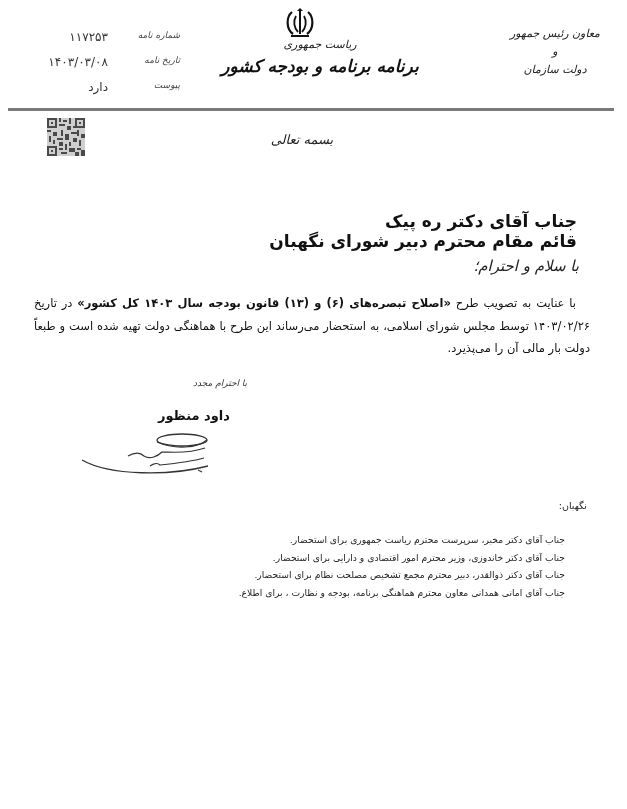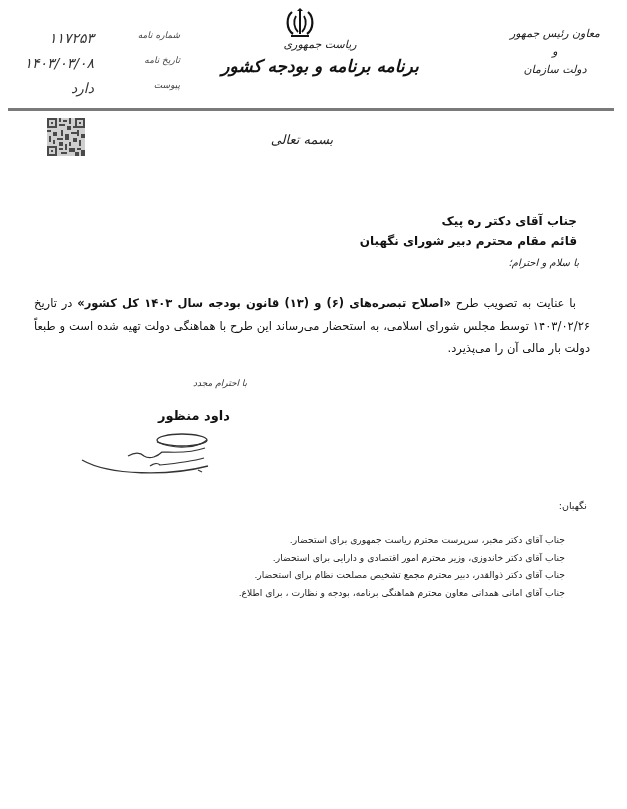--- a/index.html
+++ b/index.html
@@ -4,36 +4,36 @@
   <style>
     html, body { margin: 0; padding: 0; background: #ffffff; }
     body {
       width: 627px; height: 809px; position: relative; overflow: hidden;
       font-family: "DejaVu Sans", sans-serif; color: #111;
     }
 
     
     .meta-row { position: absolute; left: 30px; width: 150px; height: 18px; font-size: 10px; color: #333; }
     .meta-label { position: absolute; right: 0; font-family: "DejaVu Serif", serif; font-style: italic; font-size: 9px; color: #444; }
-    .meta-value { position: absolute; right: 86px; font-family: "DejaVu Sans", sans-serif; font-size: 14px; color: #333; direction: rtl; font-style: italic; }
+    .meta-value { position: absolute; right: 72px; font-family: "DejaVu Sans", sans-serif; font-size: 12px; color: #333; direction: rtl; }
 
     .emblem { position: absolute; left: 283px; top: 8px; width: 34px; height: 30px; }
     .presidency { position: absolute; left: 230px; top: 38px; width: 180px; text-align: center; font-family: "DejaVu Serif", serif; font-style: italic; font-size: 11px; color: #222; direction: rtl; }
     .org-name { position: absolute; left: 215px; top: 56px; width: 210px; text-align: center; font-family: "DejaVu Serif", serif; font-style: italic; font-weight: bold; font-size: 17px; color: #111; direction: rtl; }
 
     .sender { position: absolute; right: 22px; top: 22px; width: 100px; text-align: center; font-family: "DejaVu Serif", serif; font-style: italic; font-size: 11px; color: #222; direction: rtl; line-height: 24px; }
 
     .rule { position: absolute; left: 8px; top: 108px; width: 606px; height: 3px; background: #7a7a7a; }
 
     .qr { position: absolute; left: 47px; top: 118px; width: 38px; height: 38px; }
     .basmala { position: absolute; left: 262px; top: 132px; width: 80px; text-align: center; font-family: "DejaVu Serif", serif; font-style: italic; font-size: 13px; color: #222; direction: rtl; }
 
     
-    .addressee { position: absolute; right: 50px; top: 211px; width: 340px; direction: rtl; text-align: right; font-weight: bold; font-size: 12px; line-height: 20px; color: #111; }
-    .salutation { position: absolute; right: 48px; top: 257px; width: 120px; direction: rtl; text-align: right; font-family: "DejaVu Serif", serif; font-style: italic; font-size: 10px; color: #222; }
+    .addressee { position: absolute; right: 50px; top: 211px; width: 340px; direction: rtl; text-align: right; font-weight: bold; font-size: 17px; line-height: 20px; color: #111; }
+    .salutation { position: absolute; right: 48px; top: 257px; width: 120px; direction: rtl; text-align: right; font-family: "DejaVu Serif", serif; font-style: italic; font-size: 15px; color: #222; }
 
     .body-text { position: absolute; left: 34px; top: 292px; width: 556px; direction: rtl; text-align: justify; text-align-last: right; font-size: 11.5px; line-height: 22.5px; color: #111; }
     .body-text .indent { display: inline-block; width: 14px; }
     .body-text b { font-weight: bold; }
 
     .closing { position: absolute; left: 185px; top: 378px; width: 70px; direction: rtl; text-align: center; font-family: "DejaVu Serif", serif; font-style: italic; font-size: 9px; color: #333; }
     .signer { position: absolute; left: 120px; top: 408px; width: 110px; direction: rtl; text-align: right; font-weight: bold; font-size: 13px; color: #111; }
     .signature { position: absolute; left: 80px; top: 430px; width: 140px; height: 50px; }
 
     .cc-title { position: absolute; right: 40px; top: 500px; width: 120px; direction: rtl; text-align: right; font-size: 9.5px; color: #222; }

